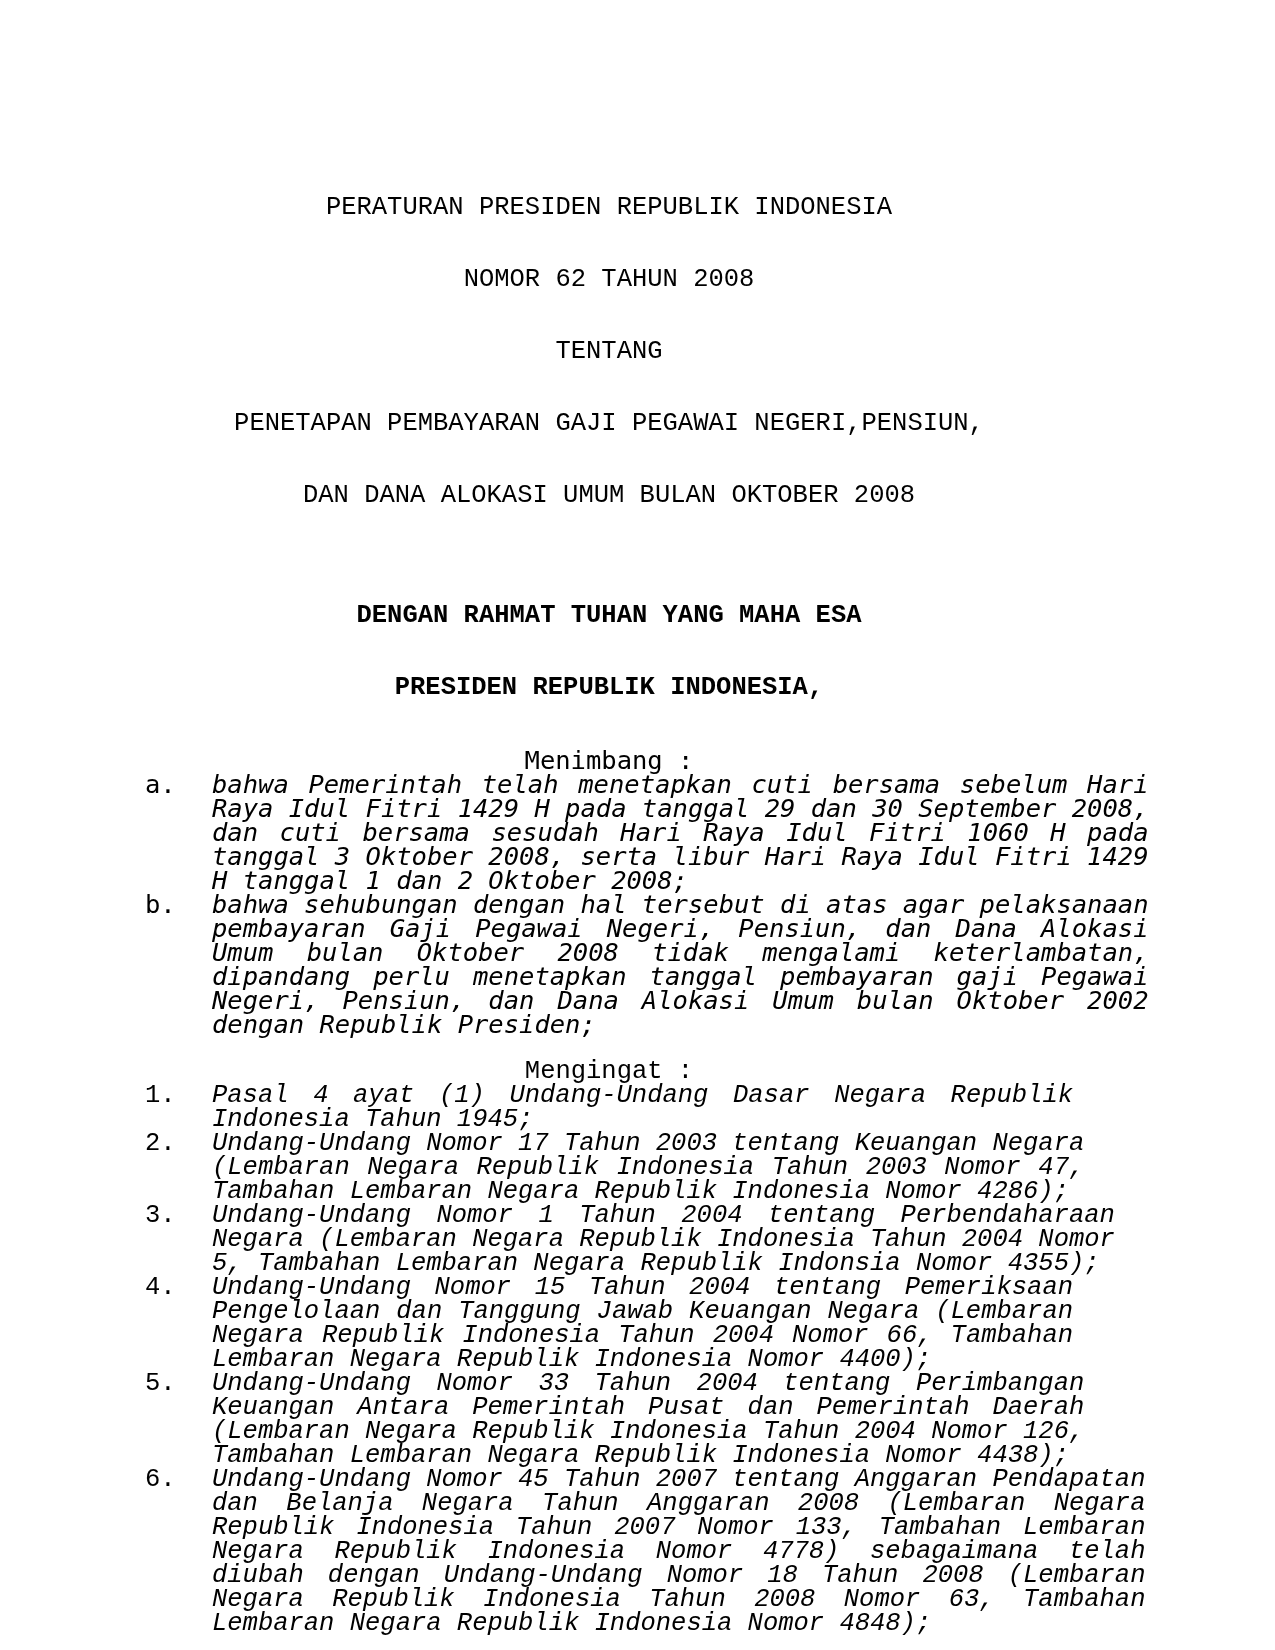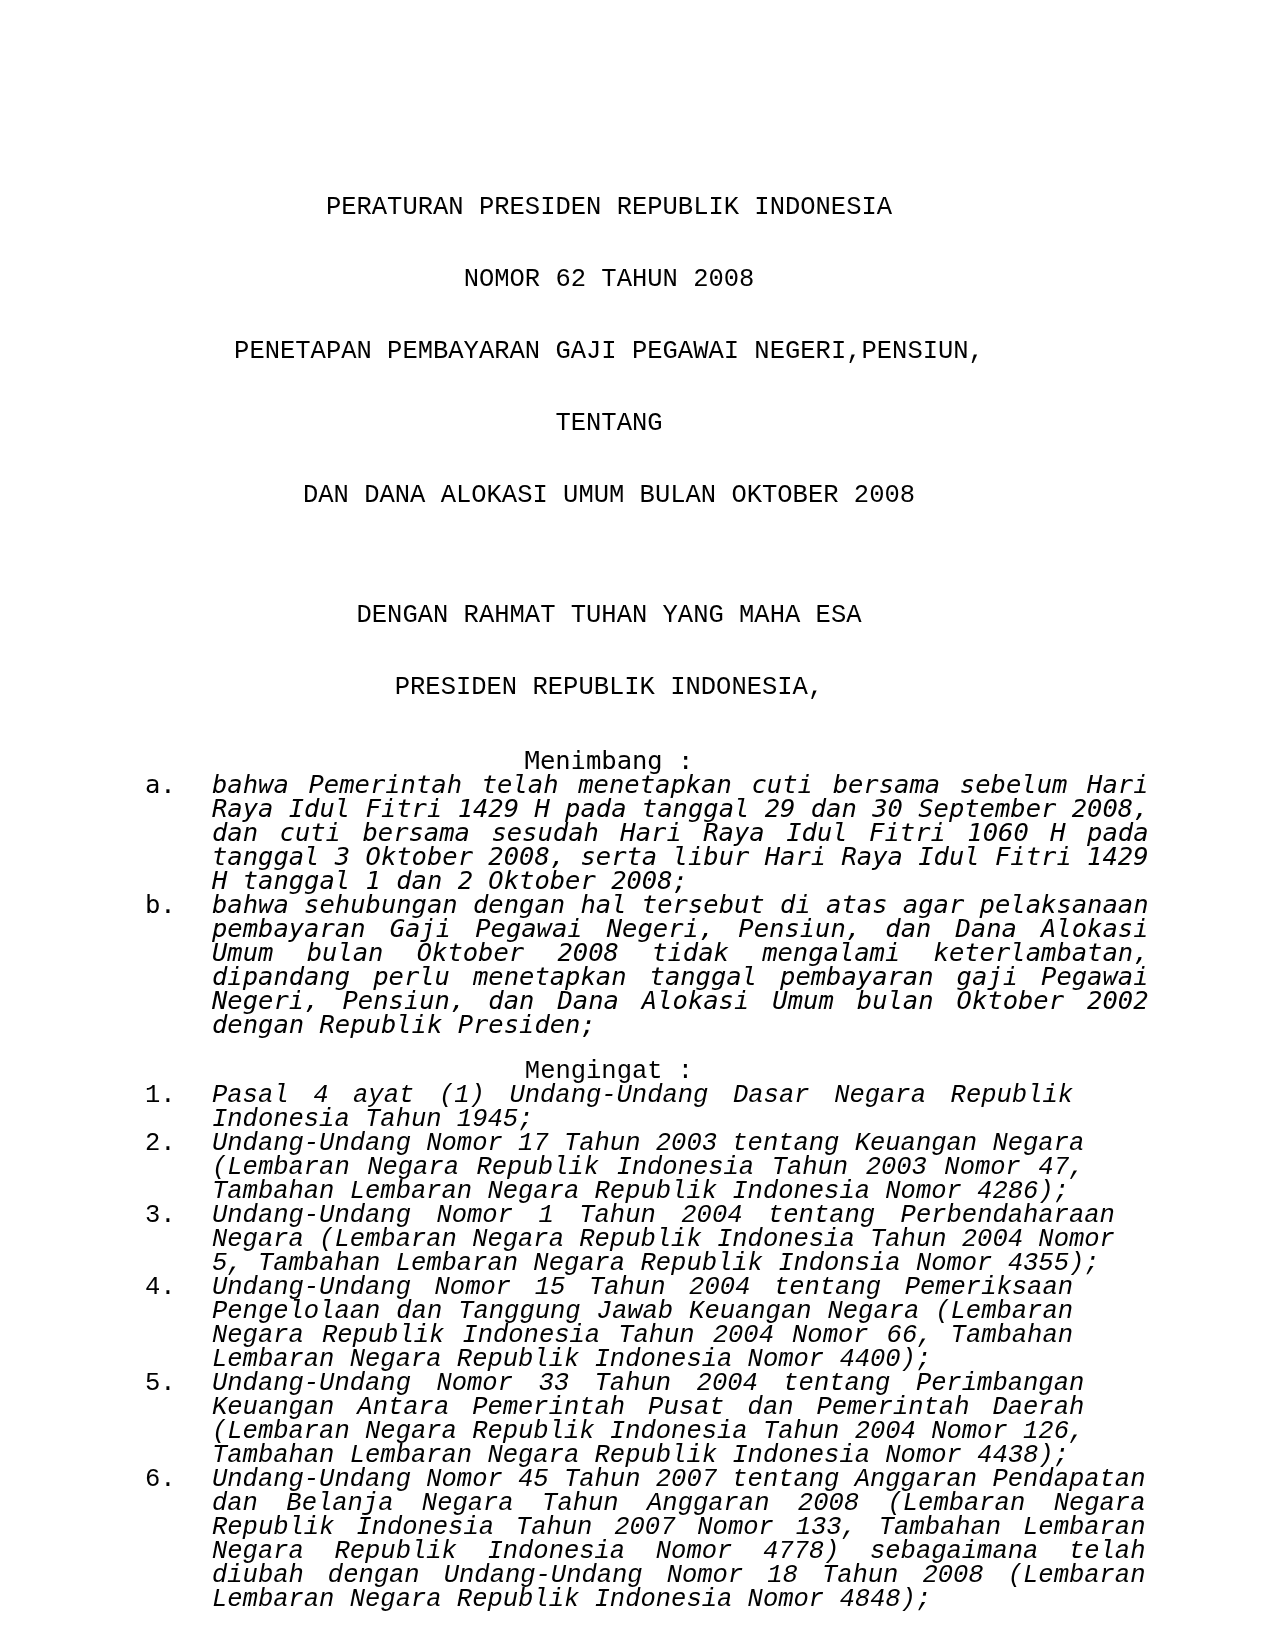--- a/index.html
+++ b/index.html
@@ -55,20 +55,21 @@
   .spacer-24 { height: 24px; }
   .spacer-48 { height: 48px; }
 
   .centered-line {
     font-family: "Liberation Mono", monospace;
     font-size: 25.5px;
     line-height: 24px;
     text-align: center;
     white-space: pre;
     display: block;
+    font-weight: bold;
   }
 
   
   .section-label {
     font-size: 25.5px;
     line-height: 24px;
     white-space: pre;
     display: block;
     text-align: center;
   }
@@ -109,22 +110,22 @@
 </style>
 </head>
 <body>
 
 <div class="page">
   <div class="content">
 
     <div class="title-block">
       <span class="title-line">PERATURAN PRESIDEN REPUBLIK INDONESIA</span>
       <span class="title-line">NOMOR 62 TAHUN 2008</span>
+      <span class="title-line">TENTANG</span>
       <span class="title-line">PENETAPAN PEMBAYARAN GAJI PEGAWAI NEGERI,PENSIUN,</span>
-      <span class="title-line">TENTANG</span>
       <span class="title-line">DAN DANA ALOKASI UMUM BULAN OKTOBER 2008</span>
     </div>
 
     <div class="spacer-48"></div>
 
     <span class="centered-line">DENGAN RAHMAT TUHAN YANG MAHA ESA</span>
 
     <div class="spacer-48"></div>
 
     <span class="centered-line">PRESIDEN REPUBLIK INDONESIA,</span>
@@ -213,20 +214,21 @@
       </div>
 
       <div class="list-item">
         <span class="list-marker">6.</span>
         <span class="list-body">
           <span class="jline last">Undang-Undang Nomor 45 Tahun 2007 tentang Anggaran Pendapatan</span>
           <span class="jline">dan Belanja Negara Tahun Anggaran 2008 (Lembaran Negara</span>
           <span class="jline">Republik Indonesia Tahun 2007 Nomor 133, Tambahan Lembaran</span>
           <span class="jline">Negara Republik Indonesia Nomor 4778) sebagaimana telah</span>
           <span class="jline">diubah dengan Undang-Undang Nomor 18 Tahun 2008 (Lembaran</span>
+          <span class="jline">Negara Republik Indonesia Tahun 2008 Nomor 63, Tambahan</span>
           <span class="jline last">Lembaran Negara Republik Indonesia Nomor 4848);</span>
         </span>
       </div>
 
     </div>
 
     <div class="spacer-48"></div>
 
   </div>
 </div>

